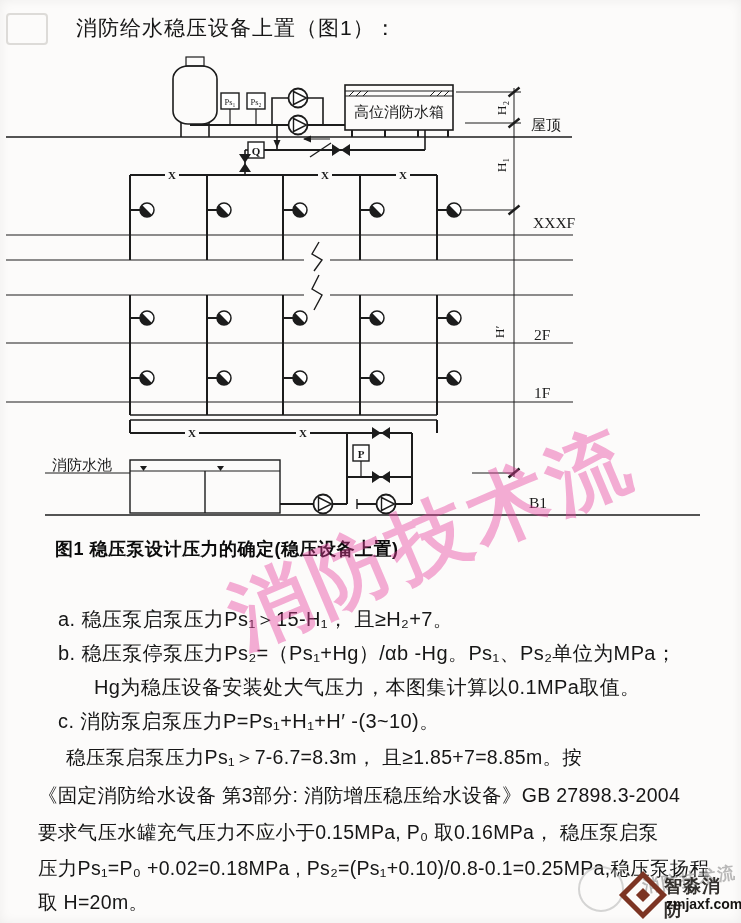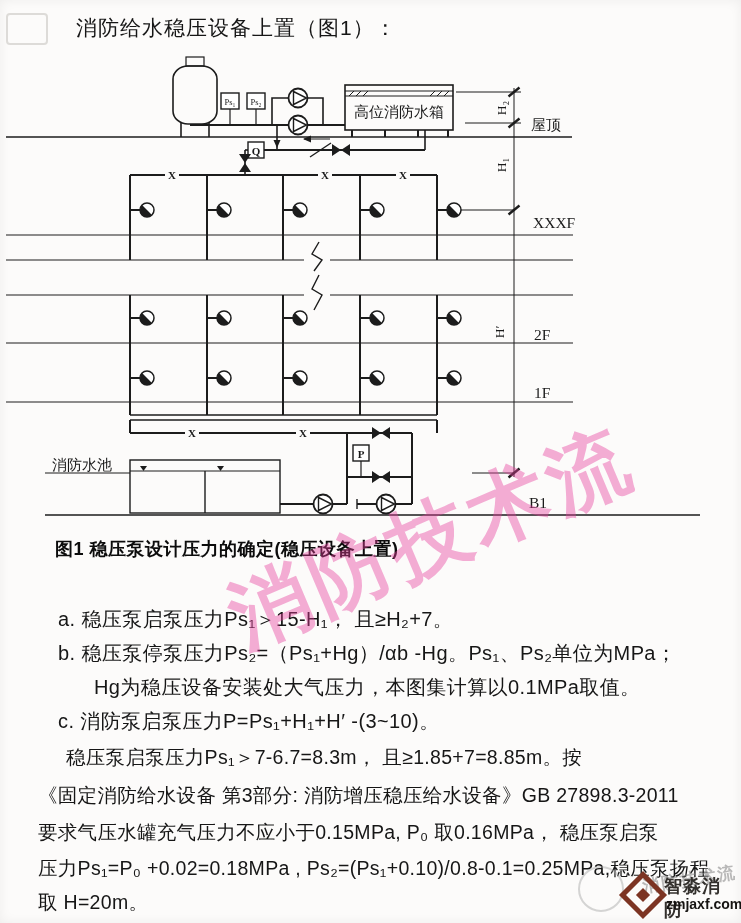--- a/index.html
+++ b/index.html
@@ -254,21 +254,21 @@
   </svg>
 
   <div class="abs" id="fig-caption">图1 稳压泵设计压力的确定(稳压设备上置)</div>
 
   <div class="abs note-line" style="top:606px;">a. 稳压泵启泵压力Ps₁＞15-H₁， 且≥H₂+7。</div>
   <div class="abs note-line" style="top:640px;">b. 稳压泵停泵压力Ps₂=（Ps₁+Hg）/αb -Hg。Ps₁、Ps₂单位为MPa；</div>
   <div class="abs note-line" style="top:674px;left:94px;">Hg为稳压设备安装处大气压力，本图集计算以0.1MPa取值。</div>
   <div class="abs note-line" style="top:708px;">c. 消防泵启泵压力P=Ps₁+H₁+H′ -(3~10)。</div>
 
   <div class="abs para-line" style="top:744px;left:66px;">稳压泵启泵压力Ps₁＞7-6.7=8.3m， 且≥1.85+7=8.85m。按</div>
-  <div class="abs para-line" style="top:782px;">《固定消防给水设备 第3部分: 消防增压稳压给水设备》GB 27898.3-2011</div>
+  <div class="abs para-line" style="top:782px;">《固定消防给水设备 第3部分: 消防增压稳压给水设备》GB 27898.3-2004</div>
   <div class="abs para-line" style="top:819px;">要求气压水罐充气压力不应小于0.15MPa, P₀ 取0.16MPa， 稳压泵启泵</div>
   <div class="abs para-line" style="top:855px;">压力Ps₁=P₀ +0.02=0.18MPa , Ps₂=(Ps₁+0.10)/0.8-0.1=0.25MPa,稳压泵扬程</div>
   <div class="abs para-line" style="top:889px;">取 H=20m。</div>
 
   <div class="abs" id="wm-diagonal">消防技术流</div>
   <div class="abs" id="wm-corner">消防技术流</div>
   <div class="abs" id="stamp-circle"></div>
 
   <div class="abs" id="logo-block">
     <div class="abs" id="logo-diamond"></div>

